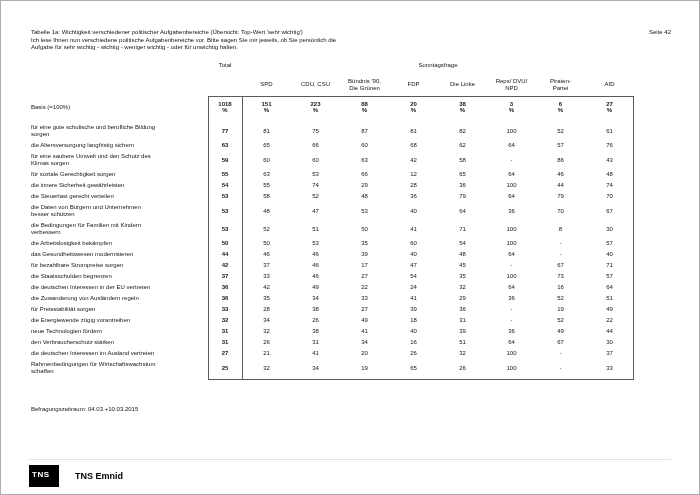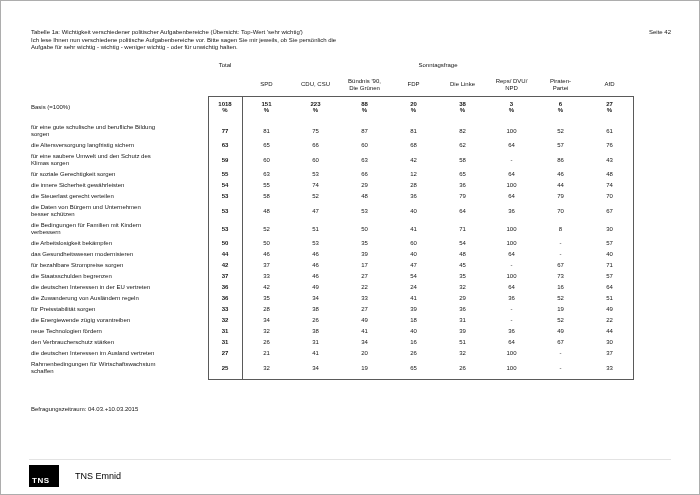--- a/index.html
+++ b/index.html
@@ -39,23 +39,23 @@
 
   .footnote { margin-top:26px; }
 
   .footer {
     position:absolute; left:28px; right:28px; bottom:7px;
     display:flex; align-items:center; border-top:1px solid #e3e3e3; padding-top:5px;
   }
   .logo {
     width:30px; height:22px; background:#000; color:#fff;
     display:flex; align-items:flex-end; justify-content:flex-start;
-    font-weight:bold; font-size:8px; padding:2px 3px; letter-spacing:0.5px;
+    font-weight:bold; font-size:8px; padding:8px 3px; letter-spacing:0.5px;
   }
-  .brand { margin-left:16px; font-weight:normal; font-size:9px; color:#000; }
+  .brand { margin-left:16px; font-weight:bold; font-size:9px; color:#000; }
 </style>
 </head>
 <body>
 
 <div class="page">
 
   <div class="header">
     <div class="titles">
       <div>Tabelle 1a: Wichtigkeit verschiedener politischer Aufgabenbereiche (Übersicht: Top-Wert 'sehr wichtig')</div>
       <div>Ich lese Ihnen nun verschiedene politische Aufgabenbereiche vor. Bitte sagen Sie mir jeweils, ob Sie persönlich die</div>

